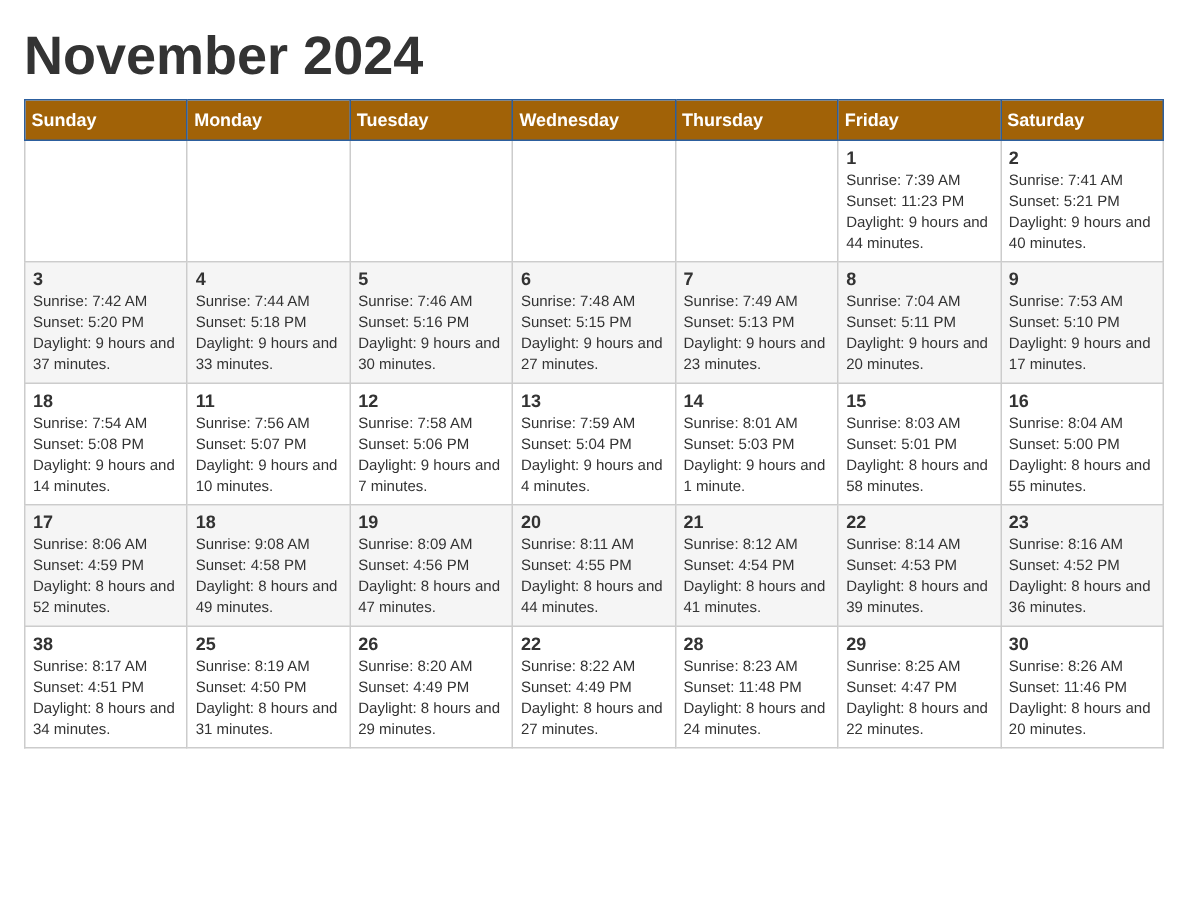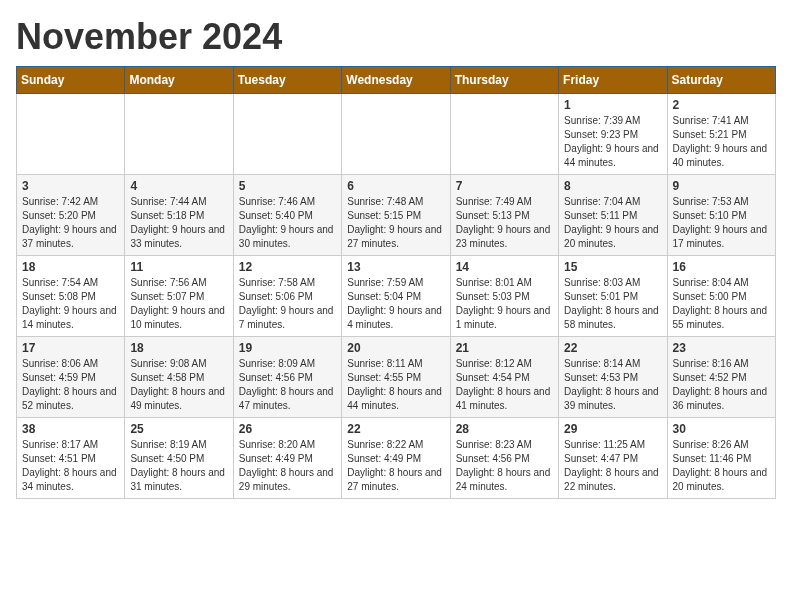--- a/index.html
+++ b/index.html
@@ -112,21 +112,21 @@
   <tbody id="calendar-body">
   <tr>
         <td class="empty-cell"></td>
         <td class="empty-cell"></td>
         <td class="empty-cell"></td>
         <td class="empty-cell"></td>
         <td class="empty-cell"></td>
         <td>
           <span class="day-number">1</span>
           <div class="day-info">Sunrise: 7:39 AM
-Sunset: 9:23 PM
+Sunset: 11:23 PM
 Daylight: 9 hours
 and 44 minutes.</div>
         </td>
         <td>
           <span class="day-number">2</span>
           <div class="day-info">Sunrise: 7:41 AM
 Sunset: 5:21 PM
 Daylight: 9 hours
 and 40 minutes.</div>
         </td>
@@ -142,21 +142,21 @@
         <td>
           <span class="day-number">4</span>
           <div class="day-info">Sunrise: 7:44 AM
 Sunset: 5:18 PM
 Daylight: 9 hours
 and 33 minutes.</div>
         </td>
         <td>
           <span class="day-number">5</span>
           <div class="day-info">Sunrise: 7:46 AM
-Sunset: 5:40 PM
+Sunset: 5:16 PM
 Daylight: 9 hours
 and 30 minutes.</div>
         </td>
         <td>
           <span class="day-number">6</span>
           <div class="day-info">Sunrise: 7:48 AM
 Sunset: 5:15 PM
 Daylight: 9 hours
 and 27 minutes.</div>
         </td>
@@ -309,27 +309,27 @@
         <td>
           <span class="day-number">22</span>
           <div class="day-info">Sunrise: 8:22 AM
 Sunset: 4:49 PM
 Daylight: 8 hours
 and 27 minutes.</div>
         </td>
         <td>
           <span class="day-number">28</span>
           <div class="day-info">Sunrise: 8:23 AM
-Sunset: 4:56 PM
+Sunset: 11:48 PM
 Daylight: 8 hours
 and 24 minutes.</div>
         </td>
         <td>
           <span class="day-number">29</span>
-          <div class="day-info">Sunrise: 11:25 AM
+          <div class="day-info">Sunrise: 8:25 AM
 Sunset: 4:47 PM
 Daylight: 8 hours
 and 22 minutes.</div>
         </td>
         <td>
           <span class="day-number">30</span>
           <div class="day-info">Sunrise: 8:26 AM
 Sunset: 11:46 PM
 Daylight: 8 hours
 and 20 minutes.</div>

